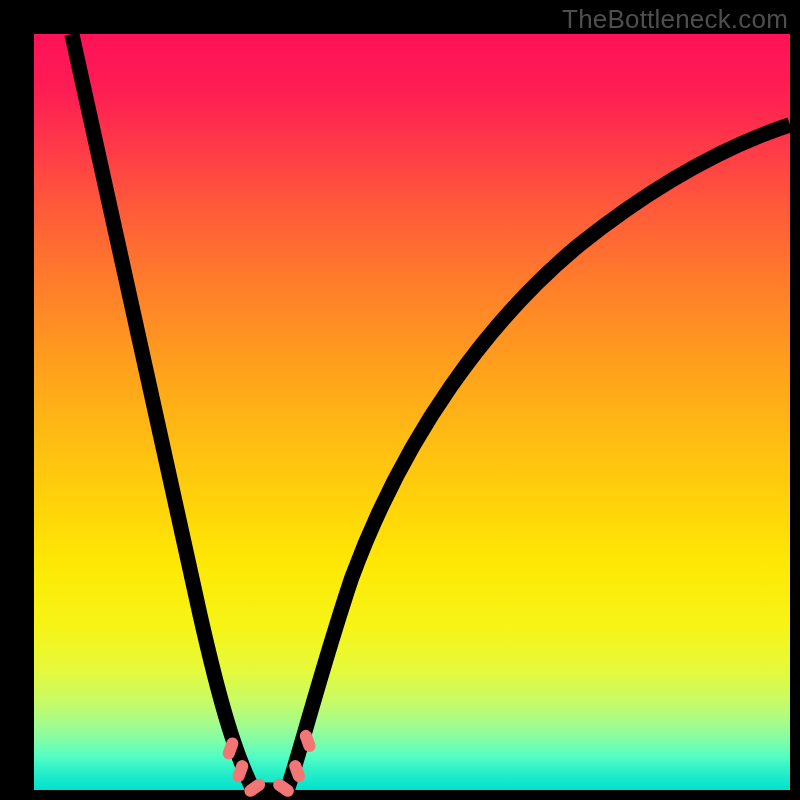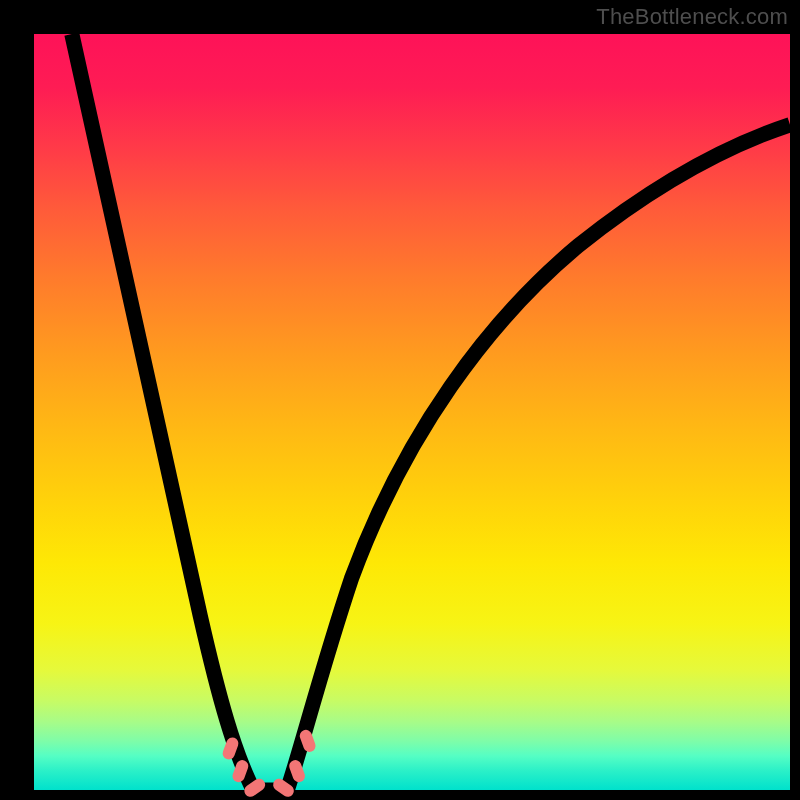--- a/index.html
+++ b/index.html
@@ -15,21 +15,21 @@
     position: relative;
     width: 800px;
     height: 800px;
     background: #000;
   }
   .watermark {
     position: absolute;
     top: 4px;
     right: 12px;
     color: #4e4e4e;
-    font-size: 22px;
+    font-size: 26px;
     font-weight: 500;
     letter-spacing: 0.2px;
     z-index: 50;
   }
   .plot-area {
     position: absolute;
     left: 34px;
     top: 34px;
     width: 756px;
     height: 756px;

